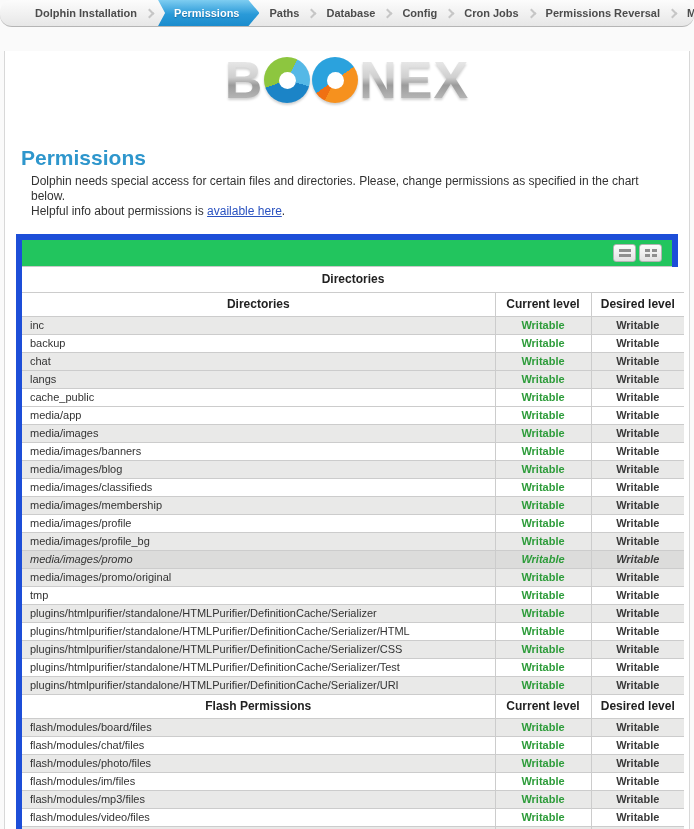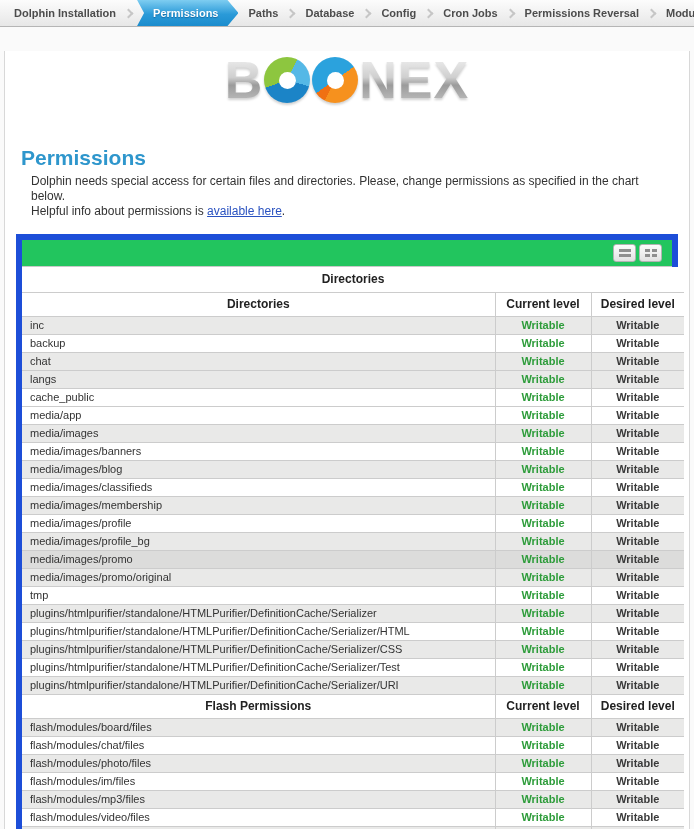--- a/index.html
+++ b/index.html
@@ -10,21 +10,22 @@
     font-family:"Liberation Sans","DejaVu Sans",sans-serif;
     color:#333;
   }
 
   
   .stepbar {
     height:27px; width:694px;
     background:linear-gradient(#fcfcfc,#e7e7e7);
     border-bottom:1px solid #b5b5b5;
     display:flex; align-items:center;
-    padding-left:6px;
+    padding-left:27px;
+    border-radius:12px;
   }
   .step {
     font-size:11px; font-weight:bold; color:#4c4c4c;
     padding:0 8px; line-height:26px; white-space:nowrap;
     cursor:default;
   }
   .step.active {
     color:#fff;
     background:linear-gradient(#7ecdf1,#2a9ad8 55%,#1b8ccd);
     text-shadow:0 1px 1px rgba(0,60,110,.45);
@@ -98,21 +99,21 @@
   }
   tr.head-row th {
     height:24px; text-align:center; font-weight:bold; font-size:12px; color:#222;
     background:#fff; padding:0 4px;
   }
   tr.data td { height:18px; padding:1px 8px; background:#fff; }
   tr.data td.path { text-align:left; color:#333; overflow:hidden; white-space:nowrap; }
   tr.data td.cur  { text-align:center; font-weight:bold; color:#2d9c3a; }
   tr.data td.des  { text-align:center; font-weight:bold; color:#3a3a3a; }
   tr.data.odd td { background:#e9e9e8; }
-  tr.data.hl  td { background:#dcdcdb; }
+  tr.data.hl  td { background:#dcdcdb;font-style:italic; }
 </style>
 </head>
 <body>
 
 <div class="stepbar">
     <span class="step">Dolphin Installation</span>
     <span class="chev"></span>
     <span class="step active">Permissions</span>
     <span class="step">Paths</span>
     <span class="chev"></span>

